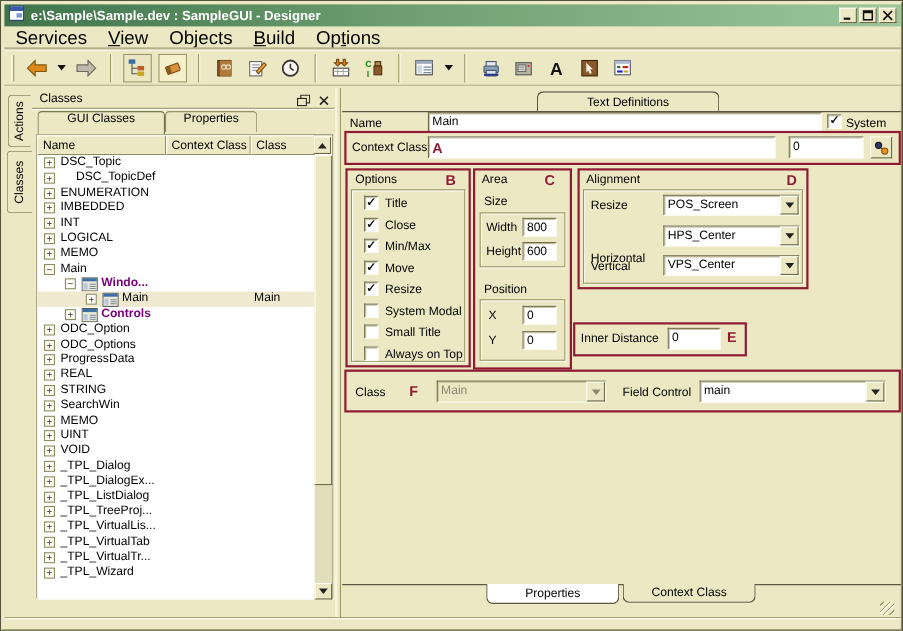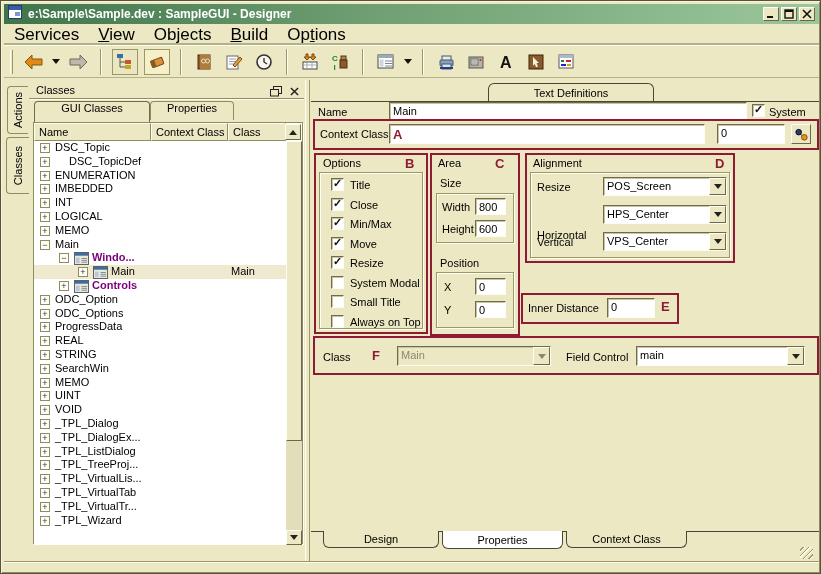--- a/index.html
+++ b/index.html
@@ -608,23 +608,20 @@
   </div>
   <div class="label abs" style="left:565px;top:350px;">Field Control</div>
   <div class="combo abs" style="left:635px;top:345px;width:169px;height:20px;">
     <span class="ctext">main</span>
     <span class="cbtn">
         <span class="tri-down"></span>
       </span>
   </div>
 
   <div id="btabline" class="abs"></div>
-  <div class="btab abs" style="left:322px;width:116px;">
-      <span>Design</span>
-    </div>
   <div class="btab abs active" style="left:441px;width:121px;">
       <span>Properties</span>
     </div>
   <div class="btab abs" style="left:565px;width:121px;">
       <span>Context Class</span>
     </div>
   <div id="grip" class="abs"></div>
   <div id="bottomline" class="abs"></div>
 </div>
 

